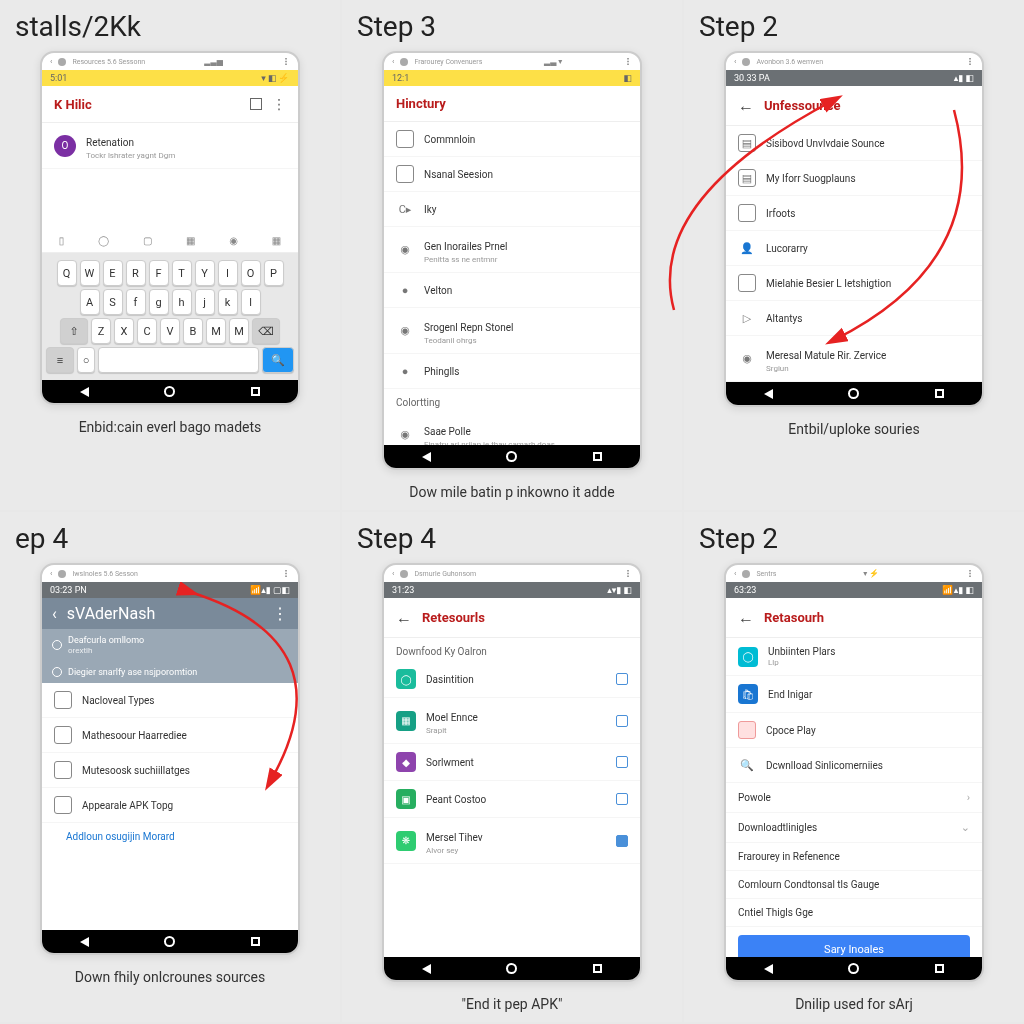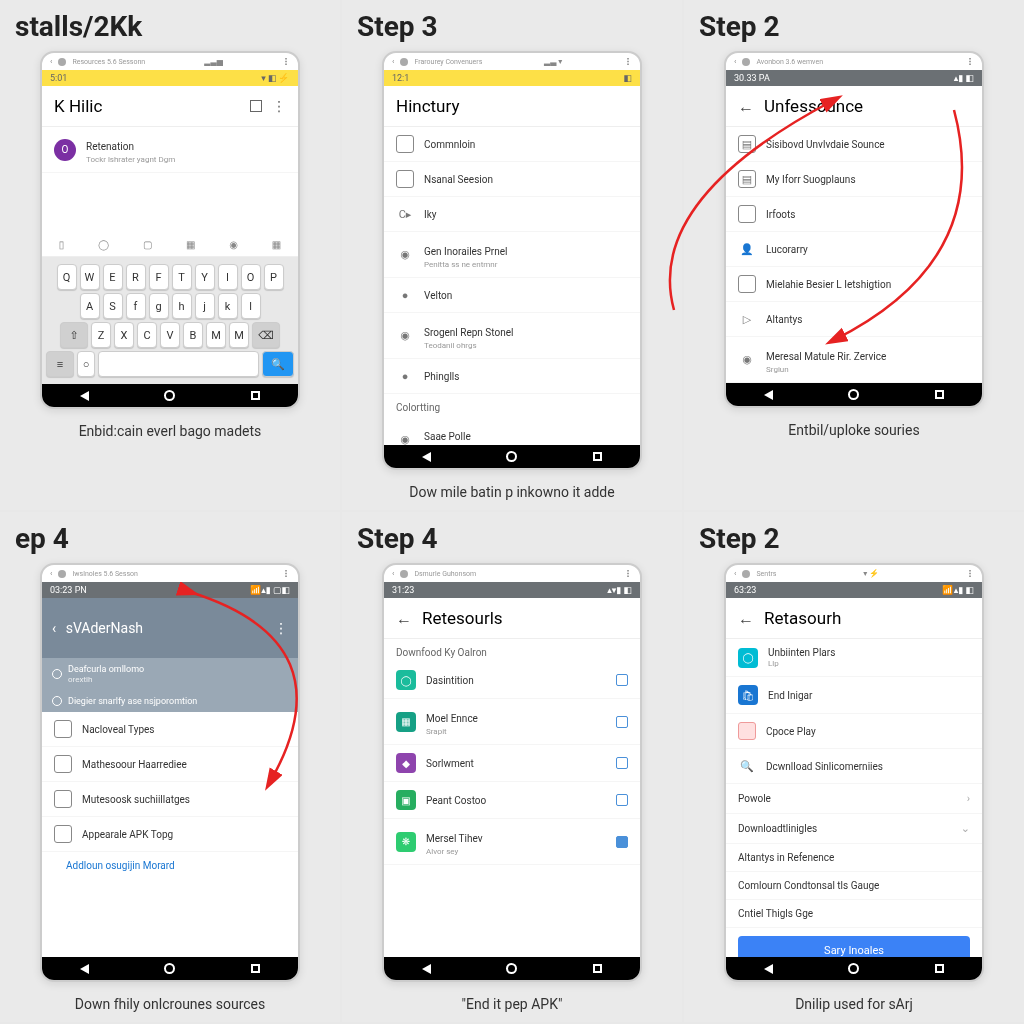--- a/index.html
+++ b/index.html
@@ -1,30 +1,30 @@
 <!DOCTYPE html>
 <html><head>
 <meta charset="utf-8">
 <style>
 * { margin: 0; padding: 0; box-sizing: border-box; font-family: -apple-system, BlinkMacSystemFont, 'Segoe UI', Roboto, Arial, sans-serif; }
 body { background: #e8e8e8; width: 1024px; height: 1024px; overflow: hidden; }
 .grid { display: grid; grid-template-columns: repeat(3, 1fr); grid-template-rows: 510px 510px; gap: 2px; }
 .cell { background: #eaeaea; padding: 10px 15px; position: relative; display: flex; flex-direction: column; }
-.step-title { font-size: 28px; font-weight: 700; color: #222; margin-bottom: 8px; }
+.step-title { font-size: 28px; font-weight: 400; color: #222; margin-bottom: 8px; }
 .caption { font-size: 14px; color: #333; text-align: center; margin-top: 14px; }
 .phone { width: 260px; margin: 0 auto; background: #fff; border-radius: 14px; border: 2px solid #ccc; overflow: hidden; display: flex; flex-direction: column; box-shadow: 0 2px 8px rgba(0,0,0,0.1); }
 .phone-top { display: flex; align-items: center; gap: 6px; padding: 4px 8px; font-size: 8px; color: #888; }
 .dot { width: 8px; height: 8px; border-radius: 50%; background: #aaa; }
 .mini-status { font-size: 7px; color: #999; }
 .more-dots { margin-left: auto; color: #666; font-weight: bold; }
 .status-bar { background: #6b7074; color: #fff; font-size: 9px; padding: 3px 8px; display: flex; justify-content: space-between; align-items: center; }
 .status-bar.light { background: #fde047; color: #666; }
 .app-header { display: flex; align-items: center; padding: 10px 12px; gap: 10px; border-bottom: 1px solid #eee; }
 .app-header .back { font-size: 16px; color: #444; }
-.app-header .title { font-size: 17px; font-weight: 400; color: #000000; flex: 1; }
+.app-header .title { font-size: 13px; font-weight: 700; color: #b91c1c; flex: 1; }
 .app-header .menu { font-size: 14px; color: #666; }
 .list { flex: 1; overflow: hidden; background: #fff; }
 .list-item { display: flex; align-items: center; padding: 8px 12px; gap: 10px; border-bottom: 1px solid #f5f5f5; }
 .list-item .icon { width: 18px; height: 18px; display: flex; align-items: center; justify-content: center; color: #777; font-size: 11px; }
 .list-item .icon.sq { border: 1.5px solid #888; border-radius: 3px; }
 .list-item .icon.app { width: 20px; height: 20px; border-radius: 4px; color: #fff; font-size: 10px; }
 .list-item .lbl { font-size: 10px; color: #333; flex: 1; }
 .list-item .sub { font-size: 8px; color: #999; display: block; margin-top: 1px; }
 .list-item .chk { width: 12px; height: 12px; border: 1.5px solid #4a90d9; border-radius: 2px; }
 .list-item .chk.filled { background: #4a90d9; }
@@ -39,21 +39,21 @@
 .key.wide { width: 28px; background: #d0d0d0; }
 .key.space { flex: 1; }
 .key.search { background: #2196f3; color: #fff; width: 32px; }
 .nav-bar { background: #000; display: flex; justify-content: space-around; align-items: center; padding: 6px 0; }
 .nav-triangle { width: 0; height: 0; border-top: 5px solid transparent; border-bottom: 5px solid transparent; border-right: 9px solid #fff; }
 .nav-circle { width: 11px; height: 11px; border: 2px solid #fff; border-radius: 50%; }
 .nav-square { width: 9px; height: 9px; border: 2px solid #fff; }
 .arrow { position: absolute; pointer-events: none; }
 .tabs-row { display: flex; justify-content: space-around; padding: 6px 0; border-bottom: 1px solid #eee; }
 .tabs-row span { font-size: 10px; color: #888; }
-.selected-header { background: #7a8a9a; color: #fff; padding: 22px 10px; font-size: 14px; }
+.selected-header { background: #7a8a9a; color: #fff; padding: 6px 10px; font-size: 16px; }
 .selected-sub { background: #9aa8b5; color: #fff; padding: 6px 10px; font-size: 9px; display: flex; align-items: center; gap: 6px; }
 .radio { width: 10px; height: 10px; border: 1.5px solid #fff; border-radius: 50%; }
 .link-text { color: #1976d2; font-size: 10px; padding: 8px 24px; }
 .avatar-sm { width: 22px; height: 22px; border-radius: 50%; background: #7b2fa3; color: #fff; display: flex; align-items: center; justify-content: center; font-size: 10px; }
 </style>
 </head>
 <body>
 
 <div class="grid">
 
@@ -426,21 +426,21 @@
           </div>
       <div class="list-item">
             <span class="lbl">Powole</span>
             <span class="chev">›</span>
           </div>
       <div class="list-item">
             <span class="lbl">Downloadtlinigles</span>
             <span class="chev">⌄</span>
           </div>
       <div class="list-item">
-            <span class="lbl">Altantys in Refenence</span>
+            <span class="lbl">Frarourey in Refenence</span>
           </div>
       <div class="list-item">
             <span class="lbl">Comlourn Condtonsal tls Gauge</span>
           </div>
       <div class="list-item">
             <span class="lbl">Cntiel Thigls Gge</span>
           </div>
       <div class="btn-primary">Sary Inoales</div>
     </div>
     <div class="nav-bar">

